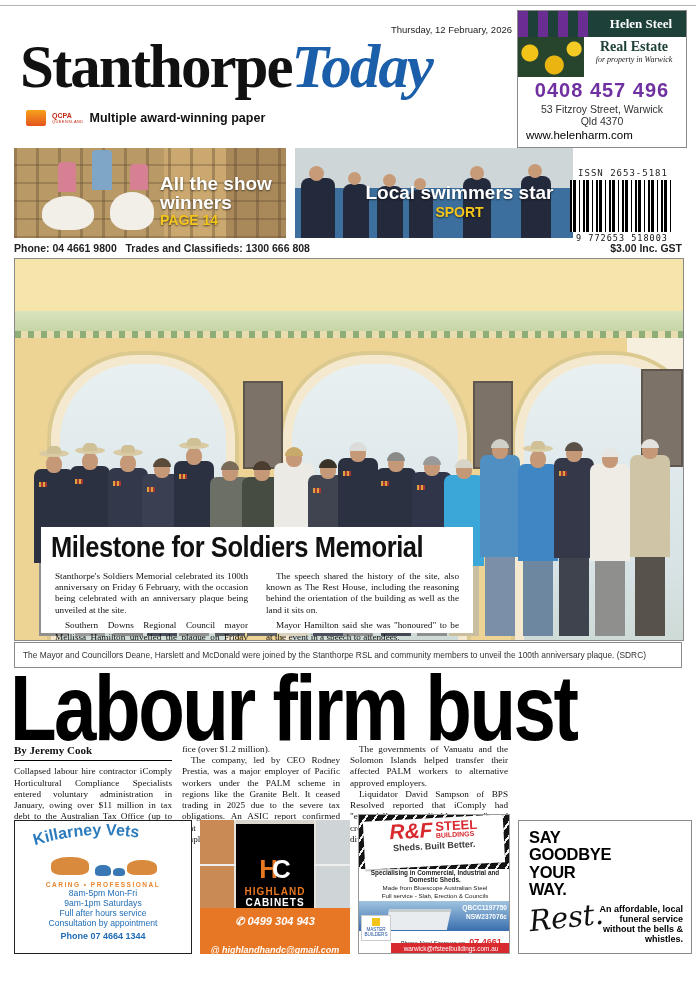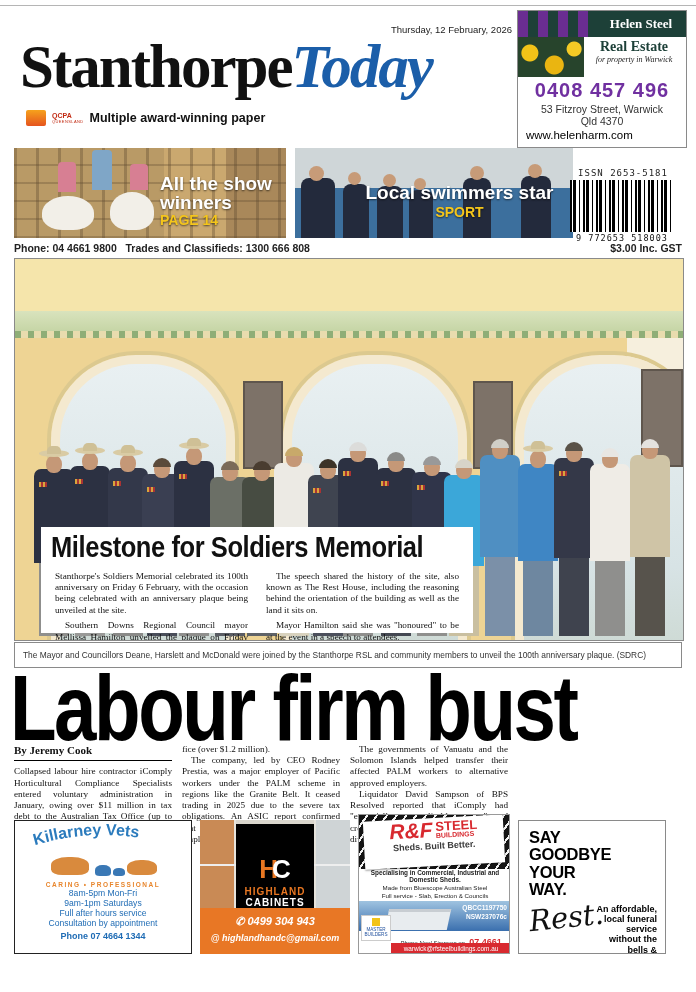--- a/index.html
+++ b/index.html
@@ -138,21 +138,21 @@
       background:linear-gradient(90deg,#c98a55 0 34px,#e6e3dc 34px 36px,#dad6cd 36px 114px,#e6e3dc 114px 116px,#cfd4d6 116px);}
   .hc-collage::after{content:"";position:absolute;left:0;top:44px;width:150px;height:2px;background:#eee;}
   .hc-center{position:absolute;left:36px;top:4px;width:78px;height:88px;background:#000000;
       display:flex;flex-direction:column;align-items:center;justify-content:flex-end;padding-bottom:4px;box-sizing:border-box;}
   .hc-logo{font-weight:bold;font-size:26px;line-height:1;margin-bottom:4px;}
   .hc-logo .h{color:#e87722;} .hc-logo .c{color:#fff;margin-left:-6px;}
   .hc-n1{color:#e87722;font-weight:bold;font-size:10px;letter-spacing:1px;}
   .hc-n2{color:#fff;font-weight:bold;font-size:10px;letter-spacing:1px;}
   .hc-band{position:absolute;left:0;top:88px;width:150px;height:46px;background:#e87725;
       color:#fff;font-style:italic;font-weight:bold;text-align:center;padding-top:7px;box-sizing:border-box;}
-  .hc-phone{font-size:11px;} .hc-mail{font-size:9px;margin-top:5px;}
+  .hc-phone{font-size:11px;} .hc-mail{font-size:9px;margin-top:17px;}
 
   .rf{left:358px;top:814px;width:152px;height:140px;border:1px solid #999;}
   .rf-stripes{position:absolute;left:0;top:0;width:152px;height:54px;
       background:repeating-linear-gradient(125deg,#151515 0 6px,#f2f2f2 6px 8px);}
   .rf-panel{position:absolute;left:5px;top:3px;width:140px;height:48px;background:#fff;
       transform:rotate(-3deg);box-shadow:0 1px 2px rgba(0,0,0,.4);text-align:center;padding-top:3px;box-sizing:border-box;}
   .rf-logo{display:flex;justify-content:center;align-items:flex-start;gap:3px;line-height:.9;}
   .rf-rf{color:#d8292f;font-weight:bold;font-size:21px;font-style:italic;}
   .rf-sb .s{color:#d8292f;font-weight:bold;font-size:13px;display:block;text-align:left;}
   .rf-sb .b{color:#d8292f;font-weight:bold;font-size:7px;display:block;text-align:left;}
@@ -166,21 +166,21 @@
       transform:skewX(-12deg);border-top:3px solid #c8cdd2;}
   .rf-lic{position:absolute;right:4px;top:3px;text-align:right;color:#fff;font-weight:bold;font-size:6.6px;line-height:1.3;}
   .rf-mb{position:absolute;left:2px;top:100px;width:30px;height:26px;background:#fff;border:1px solid #ccc;
       font-size:4.6px;color:#1f4e9c;text-align:center;line-height:1.1;padding-top:1px;box-sizing:border-box;}
   .rf-mb::before{content:"";display:block;width:8px;height:8px;background:#f2c318;margin:1px auto;}
   .rf-phone{position:absolute;left:32px;top:116px;width:120px;text-align:center;background:#fff;height:12px;}
   .rf-pl{font-style:italic;font-size:6px;color:#333;} .rf-pn{color:#d8292f;font-weight:bold;font-size:9px;}
   .rf-mailband{position:absolute;left:32px;top:128px;width:120px;height:12px;background:#d8292f;
       color:#fff;font-size:6.4px;text-align:center;line-height:12px;}
 
-  .rest{left:518px;top:820px;width:148px;height:134px;border:1px solid #8a8a8a;padding:8px 8px 0 10px;}
+  .rest{left:518px;top:820px;width:174px;height:134px;border:1px solid #8a8a8a;padding:8px 8px 0 10px;}
   .rest-h{font-weight:bold;font-size:16.5px;line-height:1.05;letter-spacing:-.3px;color:#000;}
   .rest-row{display:flex;margin-top:6px;align-items:flex-start;}
   .rest-logo{font-family:"DejaVu Serif",serif;font-style:italic;font-size:29px;
       transform:rotate(-6deg);line-height:1;width:64px;}
   .rest-body{flex:1;text-align:right;font-weight:bold;font-size:9px;line-height:1.12;color:#000;}
 </style>
 </head>
 <body>
 
 <div class="page">

